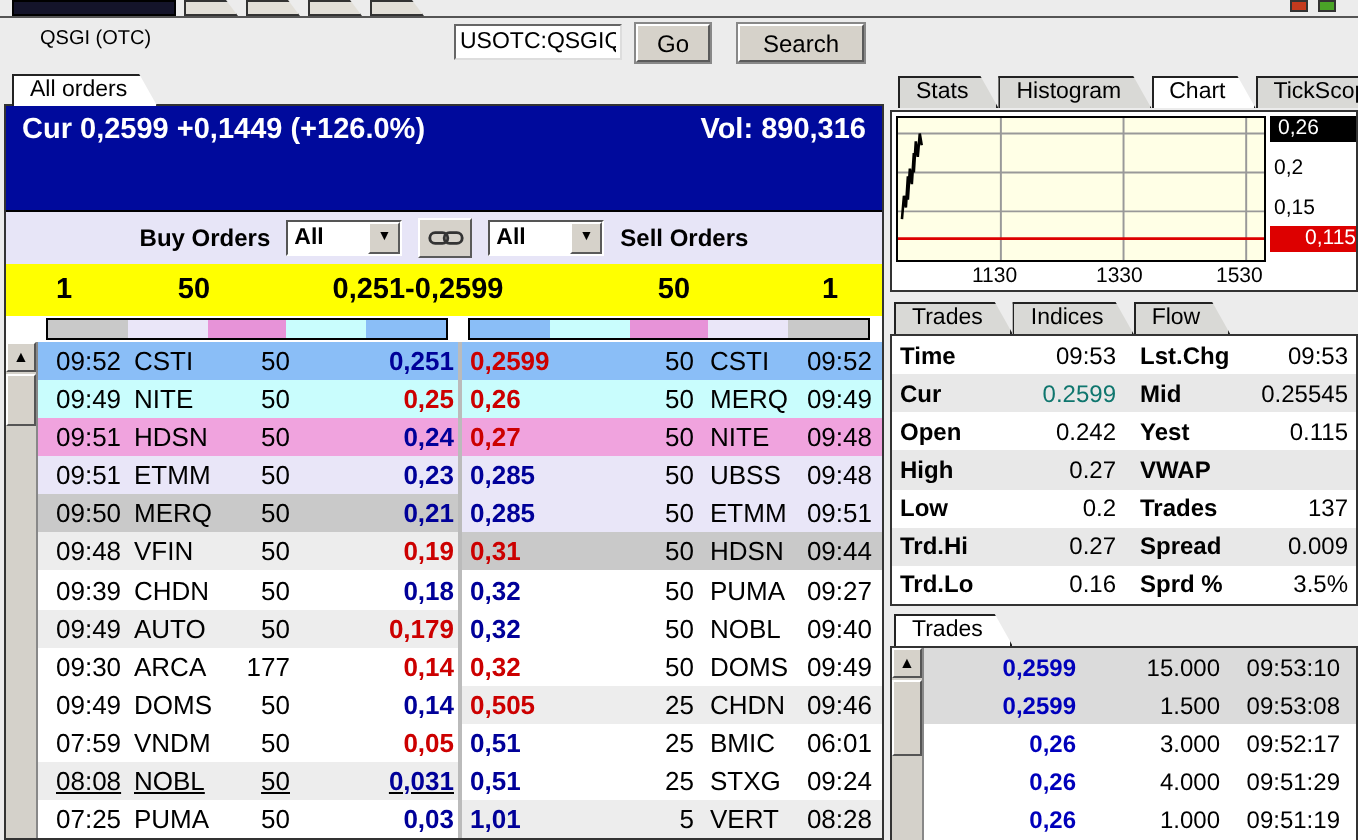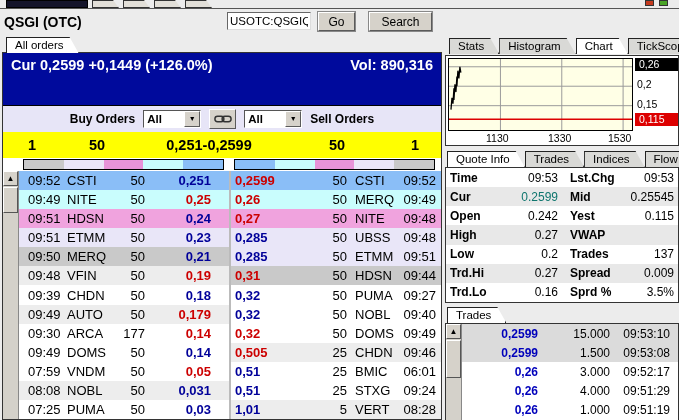--- a/index.html
+++ b/index.html
@@ -7,21 +7,21 @@
   body{font-family:"Liberation Sans",sans-serif;background:#ececec;position:relative;color:#000}
 
   
   .top-strip{position:absolute;left:0;top:0;width:679px;height:9px;border-bottom:1px solid #555;background:#ececec}
   .wtab-dark{position:absolute;left:6px;top:0;width:82px;height:8px;background:#14142a;border:1px solid #000}
   .wtab{position:absolute;top:0;height:8px;width:27px;background:#e2dfd8;border:1px solid #333;clip-path:polygon(0 0,calc(100% - 6px) 0,100% 100%,0 100%)}
   .corner-ic{position:absolute;top:0;width:9px;height:6px;border:1px solid #333}
 
   
   .lp-header{position:absolute;left:0;top:10px;width:443px;height:26px}
-  .symbol-title{position:absolute;left:4px;top:4px;font-size:14px;font-weight:bold}
+  .symbol-title{position:absolute;left:20px;top:4px;font-size:10px;font-weight:normal}
   .symbol-input{position:absolute;left:227px;top:2px;width:84px;height:18px;border:1px solid;border-color:#666 #ddd #ddd #666;background:#fff;font-family:"Liberation Sans",sans-serif;font-size:11.5px;padding:0 2px}
   .btn{position:absolute;top:2px;height:19px;background:#d6d2ca;border:1px solid;border-color:#fff #5a5a5a #5a5a5a #fff;box-shadow:0 0 0 1px #888;font-size:12px;text-align:center;font-family:"Liberation Sans",sans-serif;cursor:default}
   .btn-go{left:318px;width:37px}
   .btn-search{left:369px;width:63px}
 
   .lp-tabs{position:absolute;left:6px;top:37px;height:16px;display:flex}
   .tab{height:16px;padding:1px 14px 4px 8px;font-size:11.5px;background:#d9d9d6;border:1px solid #222;border-bottom:none;clip-path:polygon(0 0,calc(100% - 9px) 0,100% 100%,0 100%);white-space:nowrap}
   .tab.sel{background:#fff;z-index:2}
 
   .main-box{position:absolute;left:2px;top:52px;width:440px;bottom:0;border:1px solid #333;background:#701a75;display:flex;flex-direction:column}
@@ -41,21 +41,21 @@
   .book{flex:1;display:flex;overflow:hidden}
   .vscroll{width:16px;background:#d4d1ca;border-right:1px solid #888;display:flex;flex-direction:column;flex:none}
   .scroll-btn{height:15px;background:#d6d2ca;border:1px solid;border-color:#fff #555 #555 #fff;font-size:8px;text-align:center;line-height:13px;color:#000}
   .thumb{height:26px;background:#d6d2ca;border:1px solid;border-color:#fff #555 #555 #fff;margin-top:1px}
   .book-list{flex:1;display:flex;flex-direction:column}
   .book-list.asks{border-left:2px solid #bbb}
   .brow{flex:1;display:flex;align-items:center;font-size:13px;white-space:nowrap;overflow:hidden}
   .b-time{width:38px;padding-left:9px}
   .b-mm{width:52px;padding-left:10px}
   .b-size{flex:1;text-align:right;padding-right:26px}
-  .b-price{width:58px;text-align:right;padding-right:18px;font-weight:bold}
+  .b-price{width:58px;text-align:right;padding-right:2px;font-weight:bold}
   .a-price{width:56px;padding-left:4px;font-weight:bold}
   .a-size{flex:1;text-align:right;padding-right:8px}
   .a-mm{width:44px}
   .a-time{width:42px;text-align:right;padding-right:5px}
 
   
   .right-panel{position:absolute;left:445px;top:38px;width:234px;bottom:0}
   .rp-tabs{display:flex;padding-left:4px;height:16px}
   .chart-box{position:relative;height:91px;border:1px solid #333;background:#fff;margin-top:1px}
   .plot{position:absolute;left:2px;top:2px;width:185px;height:73px;background:#ffffe6;border:1px solid #000}
@@ -221,21 +221,21 @@
     <span class="b-mm">DOMS</span>
     <span class="b-size">50</span>
     <span class="b-price" style="color: rgb(0, 0, 153);">0,14</span>
   </div>
         <div class="brow" style="background-color: rgb(255, 255, 255);">
     <span class="b-time">07:59</span>
     <span class="b-mm">VNDM</span>
     <span class="b-size">50</span>
     <span class="b-price" style="color: rgb(204, 0, 0);">0,05</span>
   </div>
-        <div class="brow" style="background-color: rgb(237, 237, 237);">
+        <div class="brow" style="background-color: rgb(237, 237, 237); text-decoration: underline;">
     <span class="b-time">08:08</span>
     <span class="b-mm">NOBL</span>
     <span class="b-size">50</span>
     <span class="b-price" style="color: rgb(0, 0, 153);">0,031</span>
   </div>
         <div class="brow" style="background-color: rgb(255, 255, 255);">
     <span class="b-time">07:25</span>
     <span class="b-mm">PUMA</span>
     <span class="b-size">50</span>
     <span class="b-price" style="color: rgb(0, 0, 153);">0,03</span>
@@ -342,30 +342,29 @@
         <line x1="52" y1="0" x2="52" y2="73" stroke="#999" stroke-width="1"></line>
         <line x1="114" y1="0" x2="114" y2="73" stroke="#999" stroke-width="1"></line>
         <line x1="176" y1="0" x2="176" y2="73" stroke="#999" stroke-width="1"></line>
         <line x1="0" y1="62" x2="185" y2="62" stroke="#dd0000" stroke-width="1.4"></line>
         <polyline points="2,52 3,40 4,46 5,30 5,42 6,26 7,34 8,18 8,28 9,12 10,20 11,8 12,14" fill="none" stroke="#000" stroke-width="1.3"></polyline>
       </svg>
     </div>
     <div class="ybox" id="ybox-high" style="top: 2px; background: rgb(0, 0, 0);">0,26</div>
     <div class="ylab" style="top:22px">0,2</div>
     <div class="ylab" style="top:42px">0,15</div>
-    <div class="ybox" id="ybox-low" style="top: 57px; background: rgb(221, 0, 0);">0,115</div>
+    <div class="ybox" id="ybox-low" style="top: 57px; background: rgb(221, 0, 0); text-align: right;">0,115</div>
     <div class="xlabs">
       <span style="left:38px">1130</span>
       <span style="left:100px">1330</span>
       <span style="left:160px">1530</span>
     </div>
   </div>
 
   <div class="qi-tabs">
-    <div class="tab sel">Quote Info</div>
     <div class="tab">Trades</div>
     <div class="tab">Indices</div>
     <div class="tab">Flow</div>
   </div>
   <div class="qi-box" id="qi-box">
       <div class="qi-row">
     <span class="qi-l1">Time</span>
     <span class="qi-v1">09:53</span>
     <span class="qi-l2">Lst.Chg</span>
     <span class="qi-v2">09:53</span>

